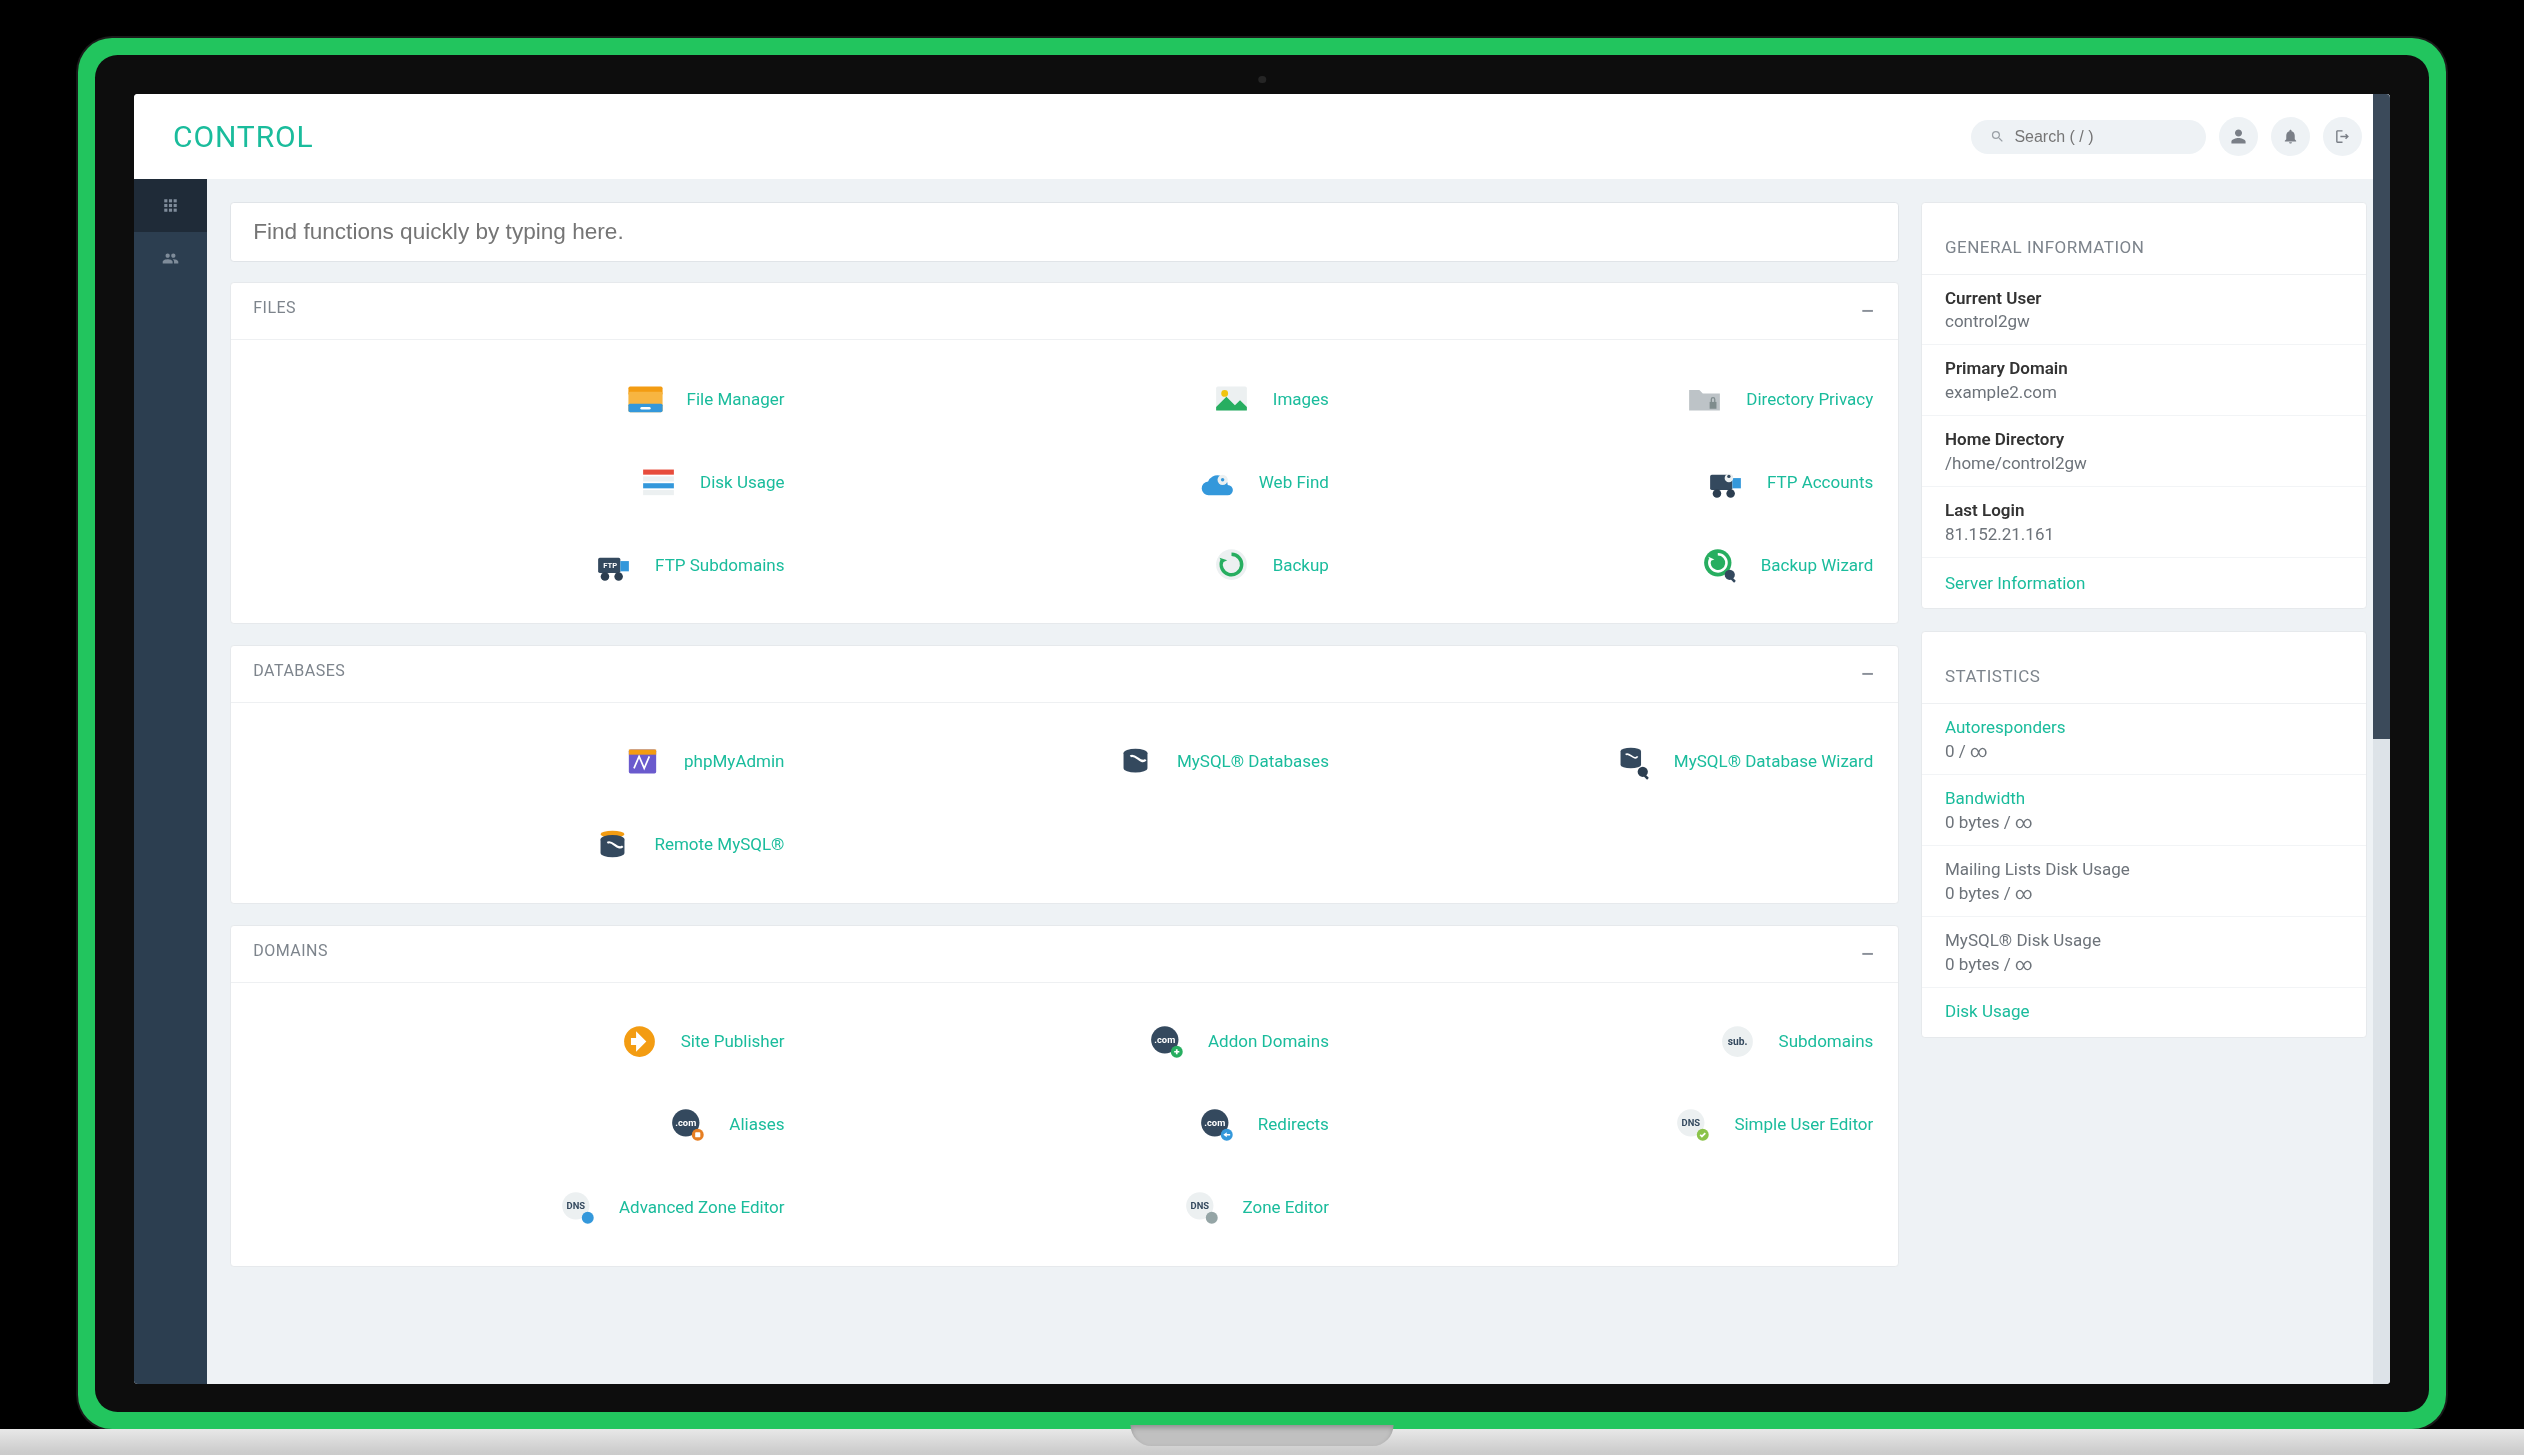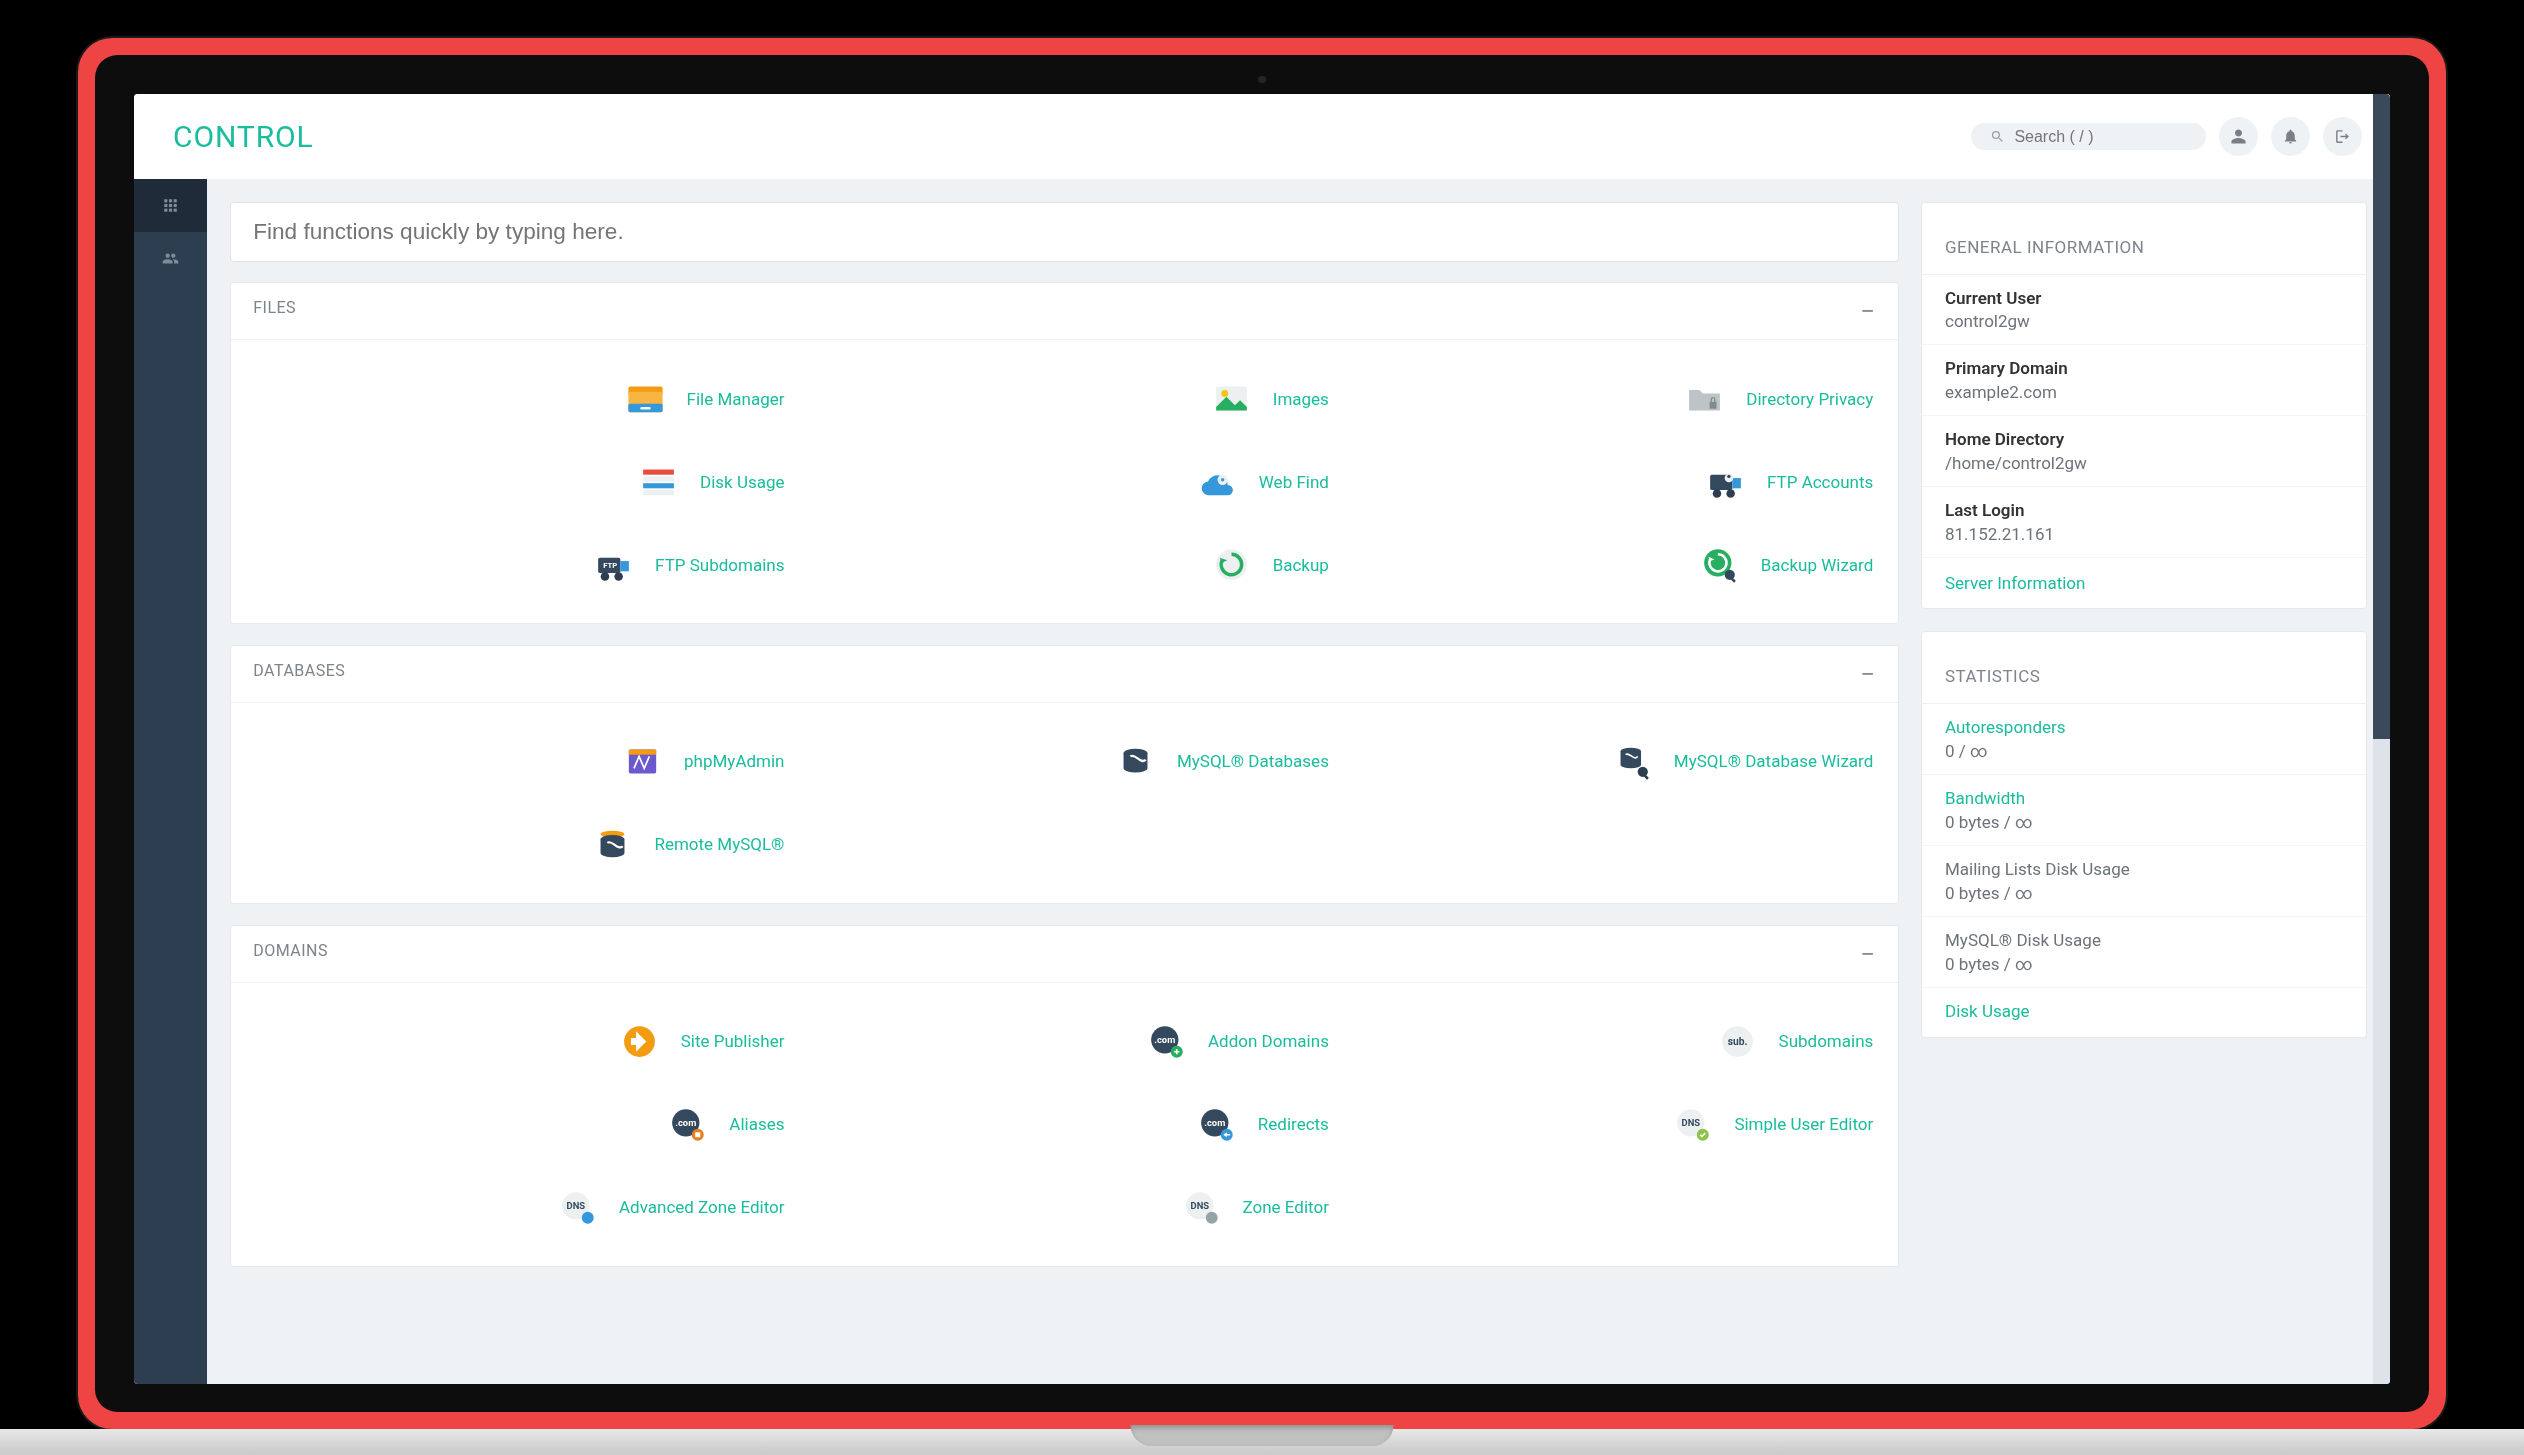--- a/index.html
+++ b/index.html
@@ -1,26 +1,26 @@
 <!DOCTYPE html>
 <html style="font-size:15px"><head>
 <meta charset="utf-8">
 <style>
 *{box-sizing:border-box;margin:0;padding:0;}
 body{font-family:-apple-system,BlinkMacSystemFont,"Segoe UI",Roboto,"Helvetica Neue",Arial,sans-serif;background:#000;min-height:100vh;display:flex;align-items:center;justify-content:center;padding:38px;}
-.laptop{width:2368px;height:1391px;background:#ef4444;border-radius:34px;padding:17px;position:relative;box-shadow:0 0 0 1.9px #1a1a1a,0 38px 75px rgba(0,0,0,.5);}
+.laptop{width:2368px;height:1391px;background:#22c55e;border-radius:34px;padding:17px;position:relative;box-shadow:0 0 0 1.9px #1a1a1a,0 38px 75px rgba(0,0,0,.5);}
 .bezel{width:100%;height:100%;background:#0d0d0d;border-radius:22.6px;padding:39px 39px 28px 39px;position:relative;}
 .camera{position:absolute;top:20.7px;left:50%;transform:translateX(-50%);width:7.5px;height:7.5px;background:#252525;border-radius:50%;}
 .screen{width:100%;height:100%;background:#eef2f5;border-radius:3.8px;overflow:hidden;display:flex;flex-direction:column;position:relative;}
 .base{position:absolute;bottom:-58px;left:-235px;right:-235px;height:58px;background:linear-gradient(180deg,#e8e8e8 0%,#cfcfcf 35%,#b4b4b4 100%);border-radius:0 0 150px 150px / 0 0 45px 45px;}
 .notch{position:absolute;top:-3.8px;left:50%;transform:translateX(-50%);width:263px;height:20.7px;background:#c0c0c0;border-radius:0 0 26px 26px;box-shadow:inset 0 2.8px 5.6px rgba(0,0,0,.25);}
 .topbar{height:85px;background:#fff;display:flex;align-items:center;padding:0 28px 0 39px;flex-shrink:0;}
 .logo{font-size:30px;font-weight:400;color:#1abc9c;letter-spacing:0.9px;}
 .topbar-right{margin-left:auto;display:flex;align-items:center;gap:13px;}
-.searchbox{display:flex;align-items:center;background:#eef2f5;border-radius:20.7px;height:27px;padding:0 19px;width:235px;}
+.searchbox{display:flex;align-items:center;background:#eef2f5;border-radius:20.7px;height:34px;padding:0 19px;width:235px;}
 .searchbox svg{flex-shrink:0;}
 .searchbox input{border:0;background:transparent;outline:0;margin-left:9.4px;font-size:16px;color:#6b7280;width:100%;}
 .circle-btn{width:39px;height:39px;border-radius:50%;background:#eef2f5;display:flex;align-items:center;justify-content:center;cursor:pointer;}
 .circle-btn svg{fill:#7a7f87;}
 .body{flex:1;display:flex;overflow:hidden;}
 .sidenav{width:73px;background:#2c3e50;display:flex;flex-direction:column;align-items:center;padding-top:0;flex-shrink:0;}
 .sidenav-item{width:100%;height:53px;display:flex;align-items:center;justify-content:center;cursor:pointer;}
 .sidenav-item.active{background:#1f2b38;}
 .sidenav-item svg{fill:#7f8c9a;}
 .main{flex:1;overflow-y:auto;padding:22.6px;display:flex;gap:22.6px;align-items:flex-start;}

